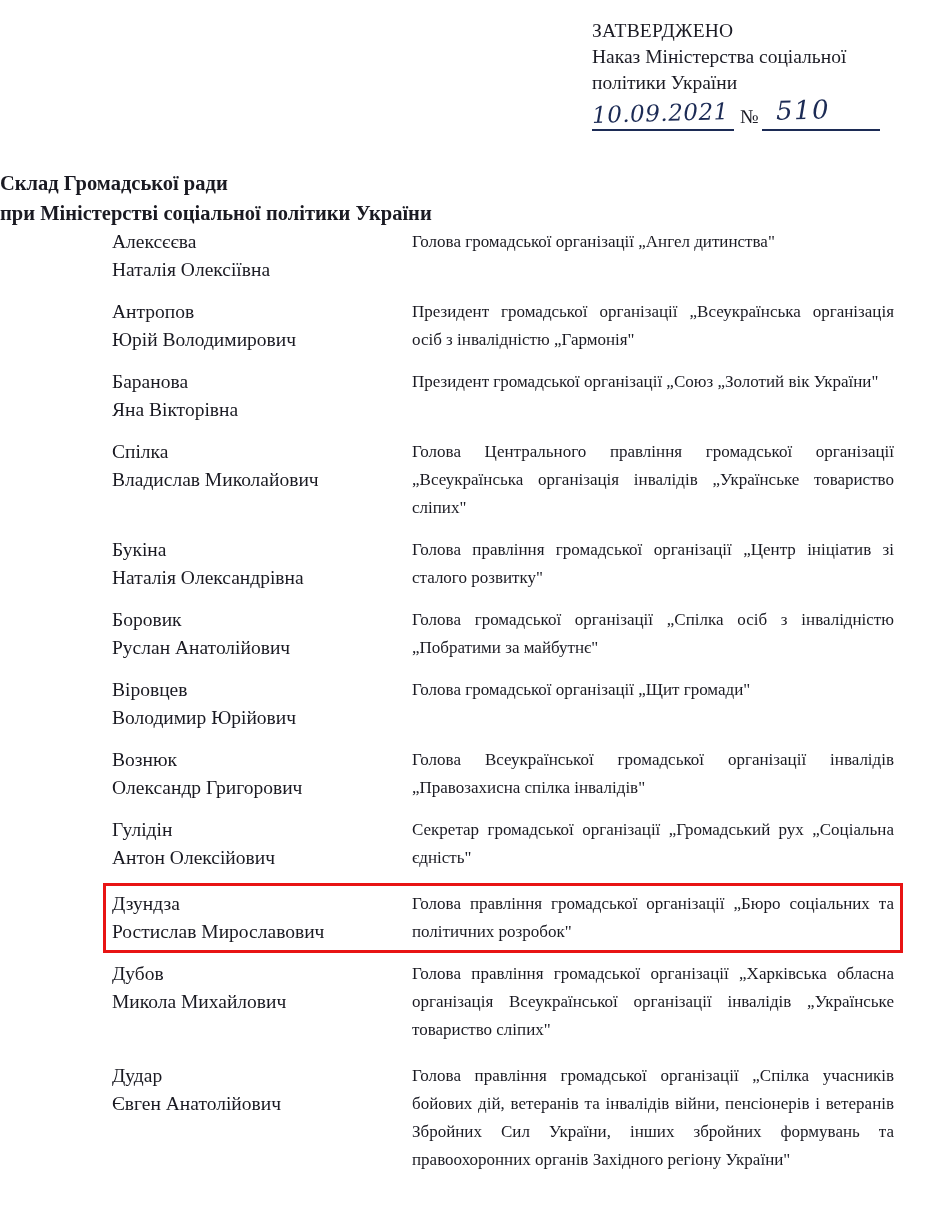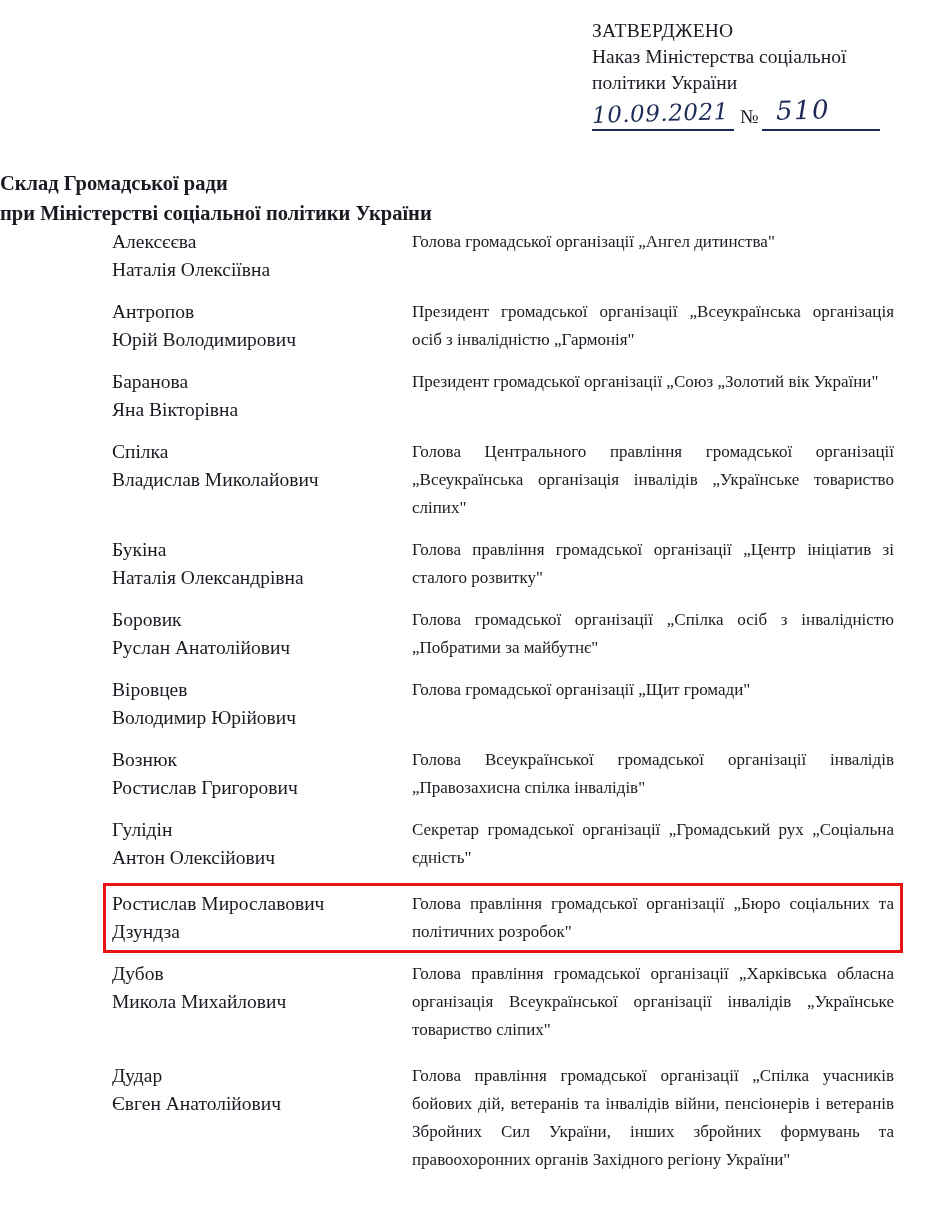--- a/index.html
+++ b/index.html
@@ -215,37 +215,37 @@
       <div class="name">
         <div>Віровцев</div>
         <div>Володимир Юрійович</div>
       </div>
       <div class="role">Голова громадської організації „Щит громади"</div>
     </div>
 
     <div class="member">
       <div class="name">
         <div>Вознюк</div>
-        <div>Ростислав Григорович</div>
+        <div>Олександр Григорович</div>
       </div>
       <div class="role">Голова Всеукраїнської громадської організації інвалідів „Правозахисна спілка інвалідів"</div>
     </div>
 
     <div class="member">
       <div class="name">
         <div>Гулідін</div>
         <div>Антон Олексійович</div>
       </div>
       <div class="role">Секретар громадської організації „Громадський рух „Соціальна єдність"</div>
     </div>
 
     <div class="member highlight">
       <div class="name">
+        <div>Дзундза</div>
         <div>Ростислав Мирославович</div>
-        <div>Дзундза</div>
       </div>
       <div class="role">Голова правління громадської організації „Бюро соціальних та політичних розробок"</div>
     </div>
 
     <div class="member wide-gap">
       <div class="name">
         <div>Дубов</div>
         <div>Микола Михайлович</div>
       </div>
       <div class="role">Голова правління громадської організації „Харківська обласна організація Всеукраїнської організації інвалідів „Українське товариство сліпих"</div>

